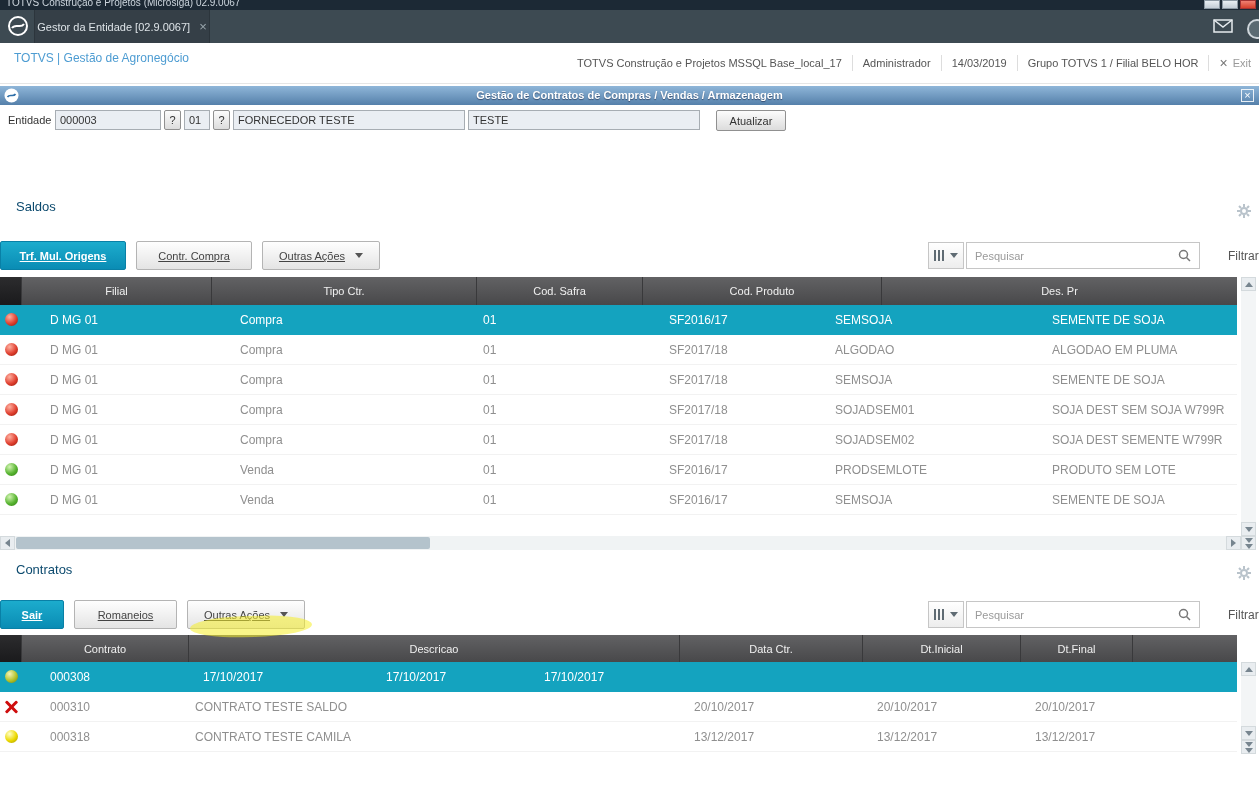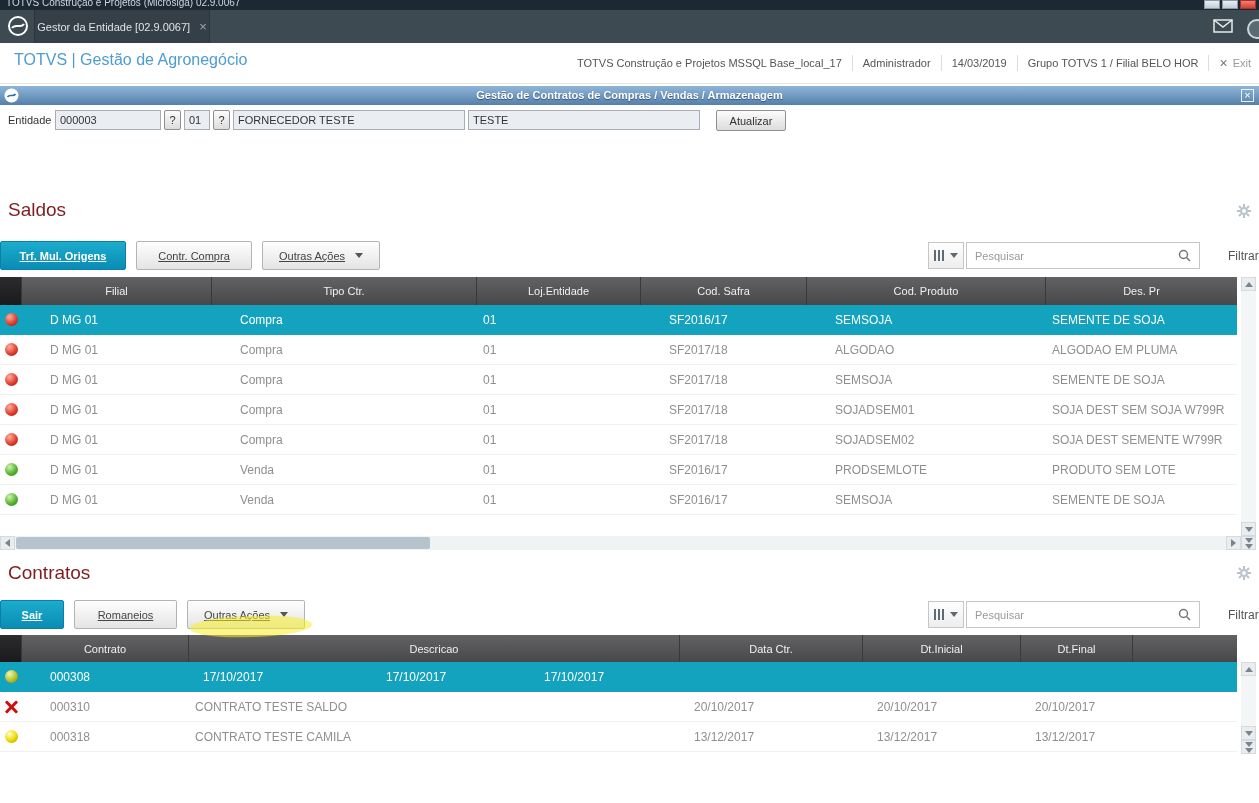--- a/index.html
+++ b/index.html
@@ -19,21 +19,21 @@
   .applogo { position:absolute; left:7px; top:5px; width:22px; height:22px; }
   .tab { position:absolute; left:34px; top:0; height:33px; width:176px; background:#353f47;
          border-left:1px solid #2c353c; border-right:1px solid #2c353c;
          display:flex; align-items:center; padding:0 10px;justify-content:center; }
   .tab-label { color:#dde3e7; font-size:11px; white-space:nowrap; }
   .tab-close { margin-left:9px; color:#9aa6ad; font-size:13px; line-height:1; cursor:pointer; }
   .mailicon { position:absolute; right:26px; top:9px; }
   .helpcircle { position:absolute; right:-9px; top:8px; }
   
   .appheader { position:absolute; left:0; top:43px; width:100%; height:41px; background:#fff; border-bottom:1px solid #e6e6e6; }
-  .brand { position:absolute; left:14px; top:8px; font-size:16px; color:#4d9cd2; white-space:nowrap; }
+  .brand { position:absolute; left:14px; top:8px; font-size:12px; color:#4d9cd2; white-space:nowrap; }
   .meta { position:absolute; right:8px; top:0; height:100%; display:flex; align-items:center; font-size:11px; color:#555; white-space:nowrap; }
   .meta .sep { width:1px; height:16px; background:#ddd; margin:0 10px; }
   .exit { display:flex; align-items:center; color:#999; cursor:pointer; }
   .exit .exit-x { color:#777; font-size:14px; margin-right:5px; line-height:1; }
   
   .panelbar { position:absolute; left:0; top:86px; width:100%; height:19px;
               background:linear-gradient(#8fb6d9,#5580aa); }
   .panel-title { position:absolute; left:0; right:0; top:3px; text-align:center;
                  font-size:11px; font-weight:bold; color:#fff; text-shadow:0 1px 1px rgba(0,0,30,.45); }
   .panel-logo { position:absolute; left:4px; top:2px; }
@@ -41,21 +41,21 @@
                  color:#fff; font-size:11px; line-height:11px; text-align:center; cursor:pointer; }
   
   .formrow { position:absolute; left:0; top:110px; width:100%; height:24px; }
   .formrow label { position:absolute; left:8px; top:4px; font-size:11px; color:#333; }
   .tinput { position:absolute; height:20px; border:1px solid #a7adb3; background:#eaeef3;
             font-size:11px; color:#333; padding:0 4px; font-family:"Liberation Sans",sans-serif; }
   .smallbtn { position:absolute; height:20px; background:linear-gradient(#fcfcfc,#dcdcdc);
               border:1px solid #909090; border-radius:2px; font-size:11px; color:#333; cursor:pointer;
               font-family:"Liberation Sans",sans-serif; }
   
-  .section-title { position:absolute; left:8px; font-size:19px; color:#7f1d1d; }
+  .section-title { position:absolute; left:16px; font-size:13px; color:#0c4a6e; }
   .gear { position:absolute; right:8px; cursor:pointer; }
   
   .toolbar { position:absolute; left:0; width:100%; height:29px; }
   .btn { position:absolute; top:0; height:29px; border:1px solid #b4b4b4; border-radius:2px;
          background:linear-gradient(#fefefe,#e4e4e4); font-size:11px; color:#444;
          display:flex; align-items:center; justify-content:center; cursor:pointer;
          font-family:"Liberation Sans",sans-serif; }
   .btn .lbl { text-decoration:underline; }
   .btn.primary { background:linear-gradient(#1caccd,#0a8cb4); border-color:#0980a6; color:#fff; font-weight:bold; }
   .caret { width:0; height:0; border-left:4px solid transparent; border-right:4px solid transparent;
@@ -239,21 +239,20 @@
     </span>
   </div>
   <span class="filterlink">Filtrar</span>
 </div>
 
 <div class="table" style="top:277px;">
   <div class="thead saldos">
     <div class="tcell c0 cstatus"></div>
     <div class="tcell c1">Filial</div>
     <div class="tcell c2">Tipo Ctr.</div>
-    <div class="tcell c3">Loj.Entidade</div>
     <div class="tcell c4">Cod. Safra</div>
     <div class="tcell c5">Cod. Produto</div>
     <div class="tcell c6">Des. Pr</div>
   </div>
   <div class="tbody saldos">
       <div class="trow selected">
         <div class="tcell c0 cstatus">
           <span class="ball red"></span>
         </div>
         <div class="tcell c1">D MG 01</div>

